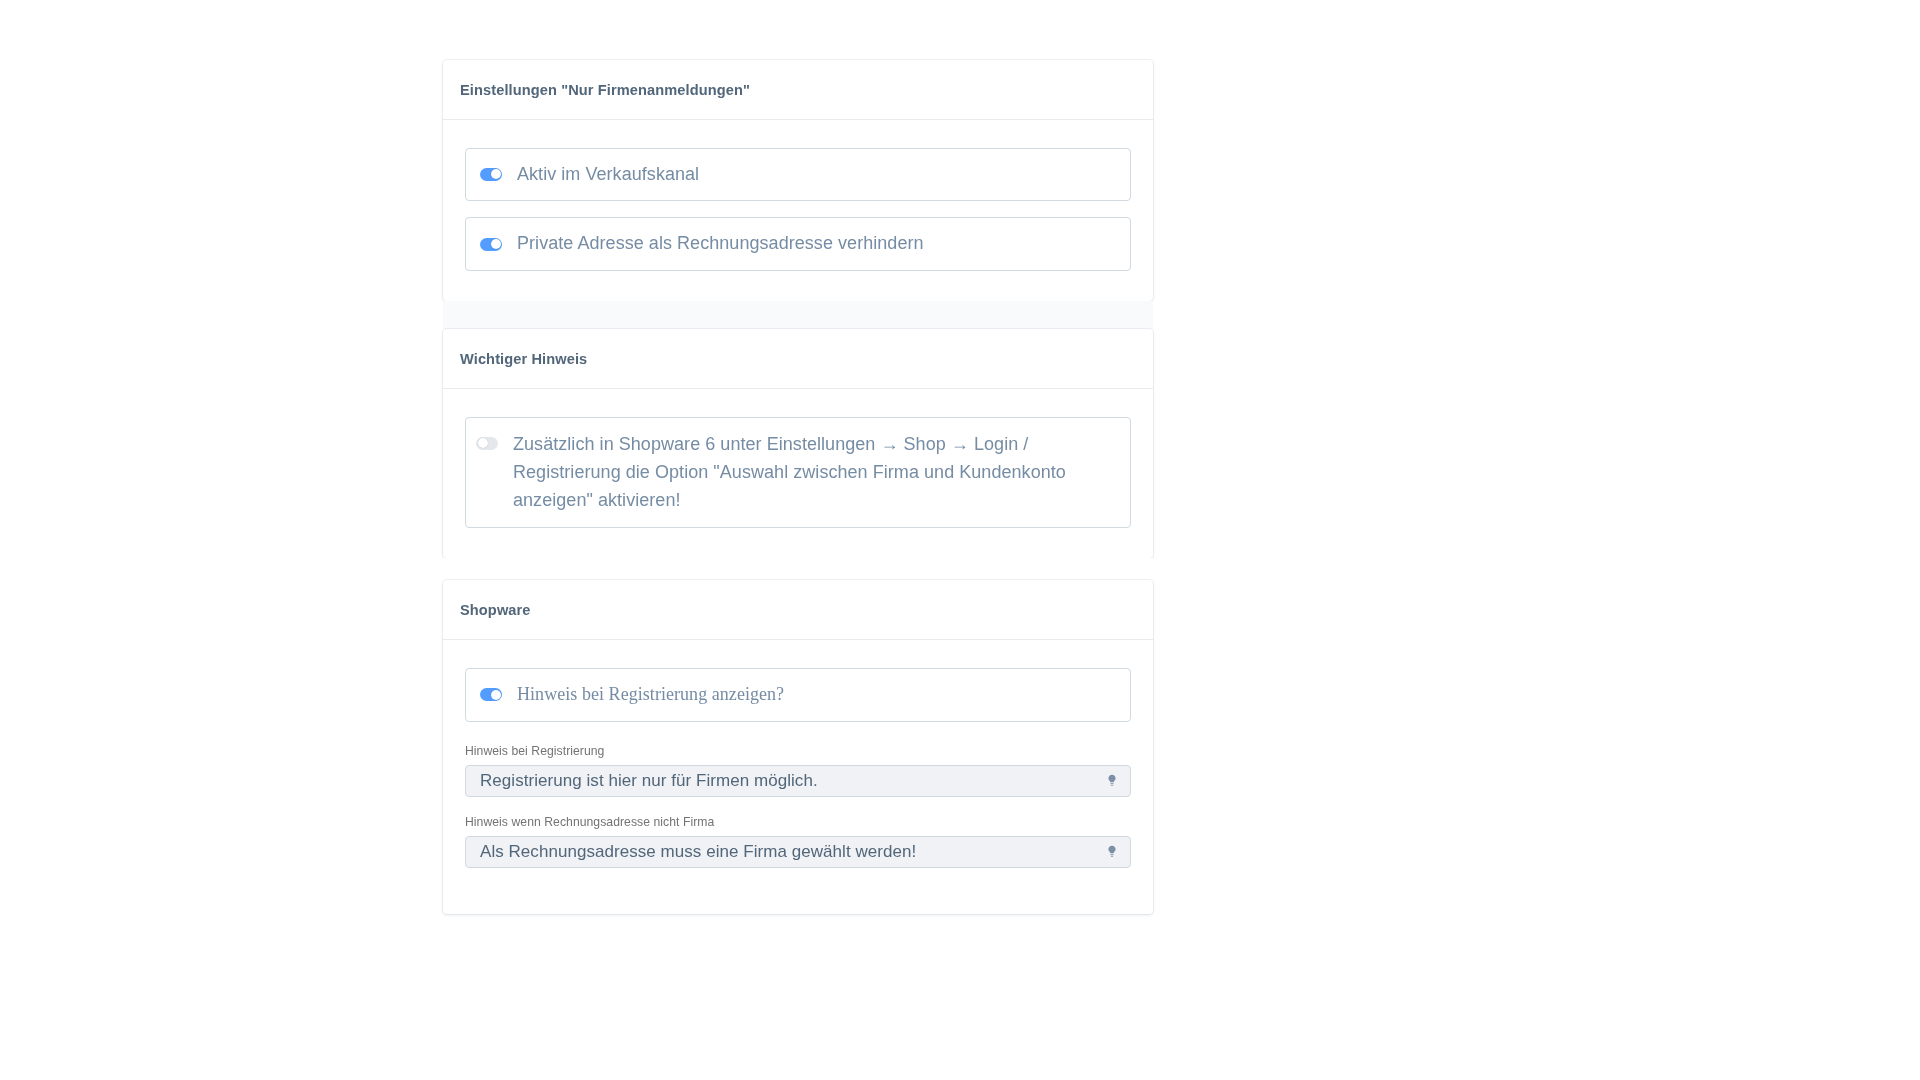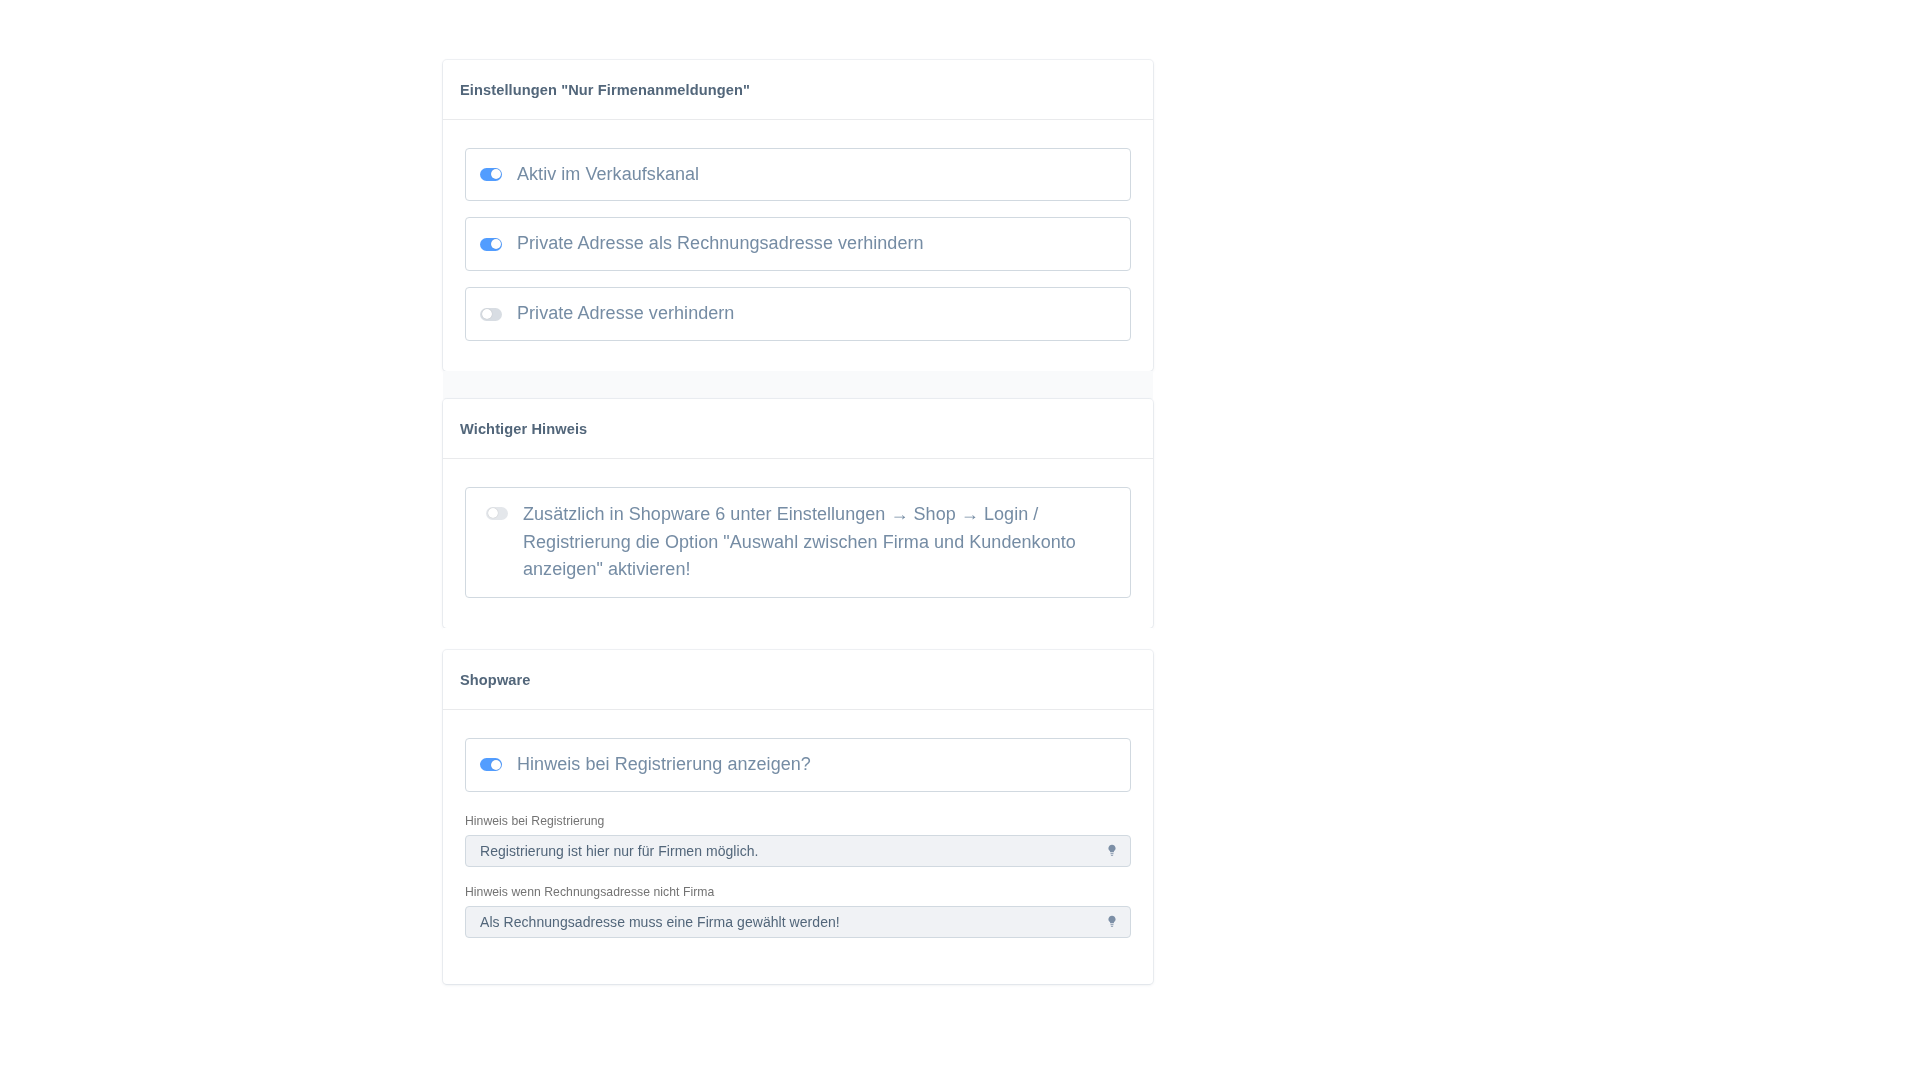--- a/index.html
+++ b/index.html
@@ -70,21 +70,21 @@
     gap: 0;
     border: 1px solid #d1d9e0;
     border-radius: 4px;
     background: #ffffff;
     padding: 12px 14px;
     min-height: 38px;
     margin-bottom: 16px;
   }
   .switch-field:last-child { margin-bottom: 0; }
 
-  .switch-field.multiline { align-items: flex-start; padding: 13px 20px; }
+  .switch-field.multiline { align-items: flex-start; padding: 13px 10px; }
 
   .toggle {
     position: relative;
     flex: 0 0 auto;
     width: 22px;
     height: 13px;
     border-radius: 7px;
     background: #d8dde3;
     margin-right: 15px;
     transition: background .15s;
@@ -131,21 +131,21 @@
     display: flex;
     align-items: center;
     border: 1px solid #d1d9e0;
     border-radius: 4px;
     background: #f0f2f5;
     height: 32px;
     padding: 0 36px 0 14px;
   }
 
   .text-input-value {
-    font-size: 14px;
+    font-size: 17px;
     color: #52667a;
     letter-spacing: 0.05px;
     white-space: nowrap;
     overflow: hidden;
     text-overflow: ellipsis;
   }
 
   .input-suffix-icon {
     position: absolute;
     right: 11px;
@@ -175,24 +175,20 @@
         <div class="switch-field">
           <span class="toggle on"></span>
           <span class="switch-label">Aktiv im Verkaufskanal</span>
         </div>
 
         <div class="switch-field">
           <span class="toggle on"></span>
           <span class="switch-label">Private Adresse als Rechnungsadresse verhindern</span>
         </div>
 
-        <div class="switch-field">
-          <span class="toggle"></span>
-          <span class="switch-label">Private Adresse verhindern</span>
-        </div>
 
       </div>
     </section>
 
     <div class="card-gap"></div>
 
     <section class="card">
       <div class="card-header">
         <h2 class="card-title">Wichtiger Hinweis</h2>
       </div>
@@ -207,21 +203,21 @@
     </section>
 
     <div class="card-gap tall"></div>
 
     <section class="card">
       <div class="card-header">
         <h2 class="card-title">Shopware</h2>
       </div>
       <div class="card-body">
 
-        <div class="switch-field" style="margin-bottom:22px;">
+        <div class="switch-field" style="margin-bottom:22px;font-family:Liberation Serif, serif;">
           <span class="toggle on"></span>
           <span class="switch-label">Hinweis bei Registrierung anzeigen?</span>
         </div>
 
         <div class="field-block">
           <label class="field-label">Hinweis bei Registrierung</label>
           <div class="text-input-wrap">
             <span class="text-input-value">Registrierung ist hier nur für Firmen möglich.</span>
             <span class="input-suffix-icon">
               <svg width="14" height="14" viewBox="0 0 16 16" fill="none" xmlns="http://www.w3.org/2000/svg">

